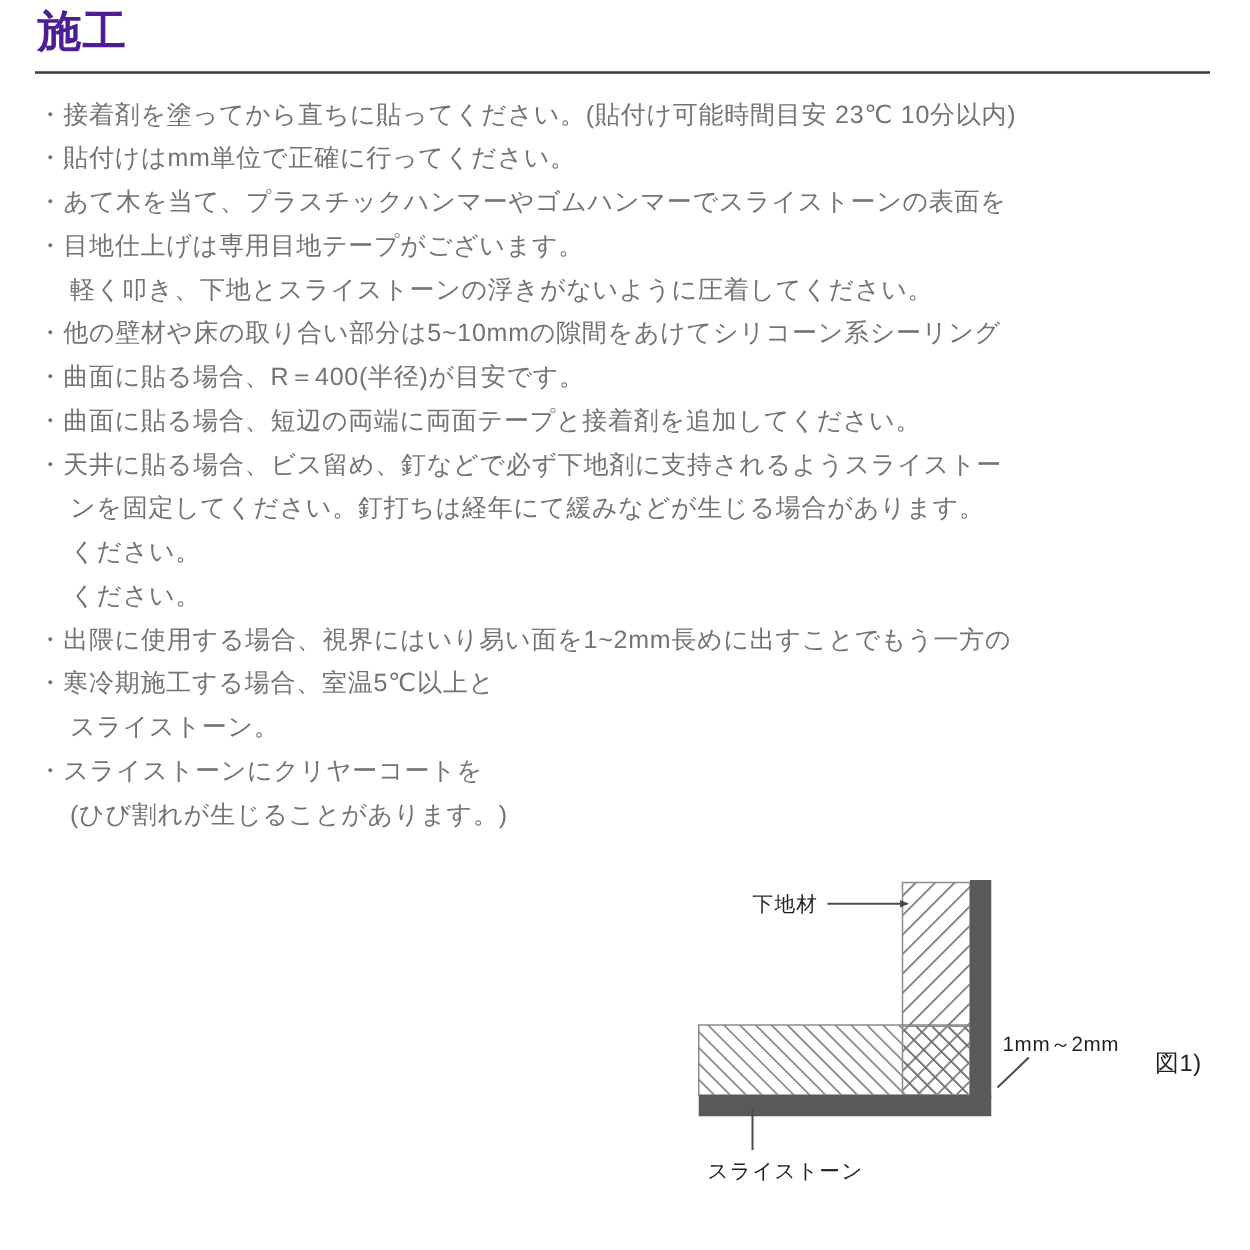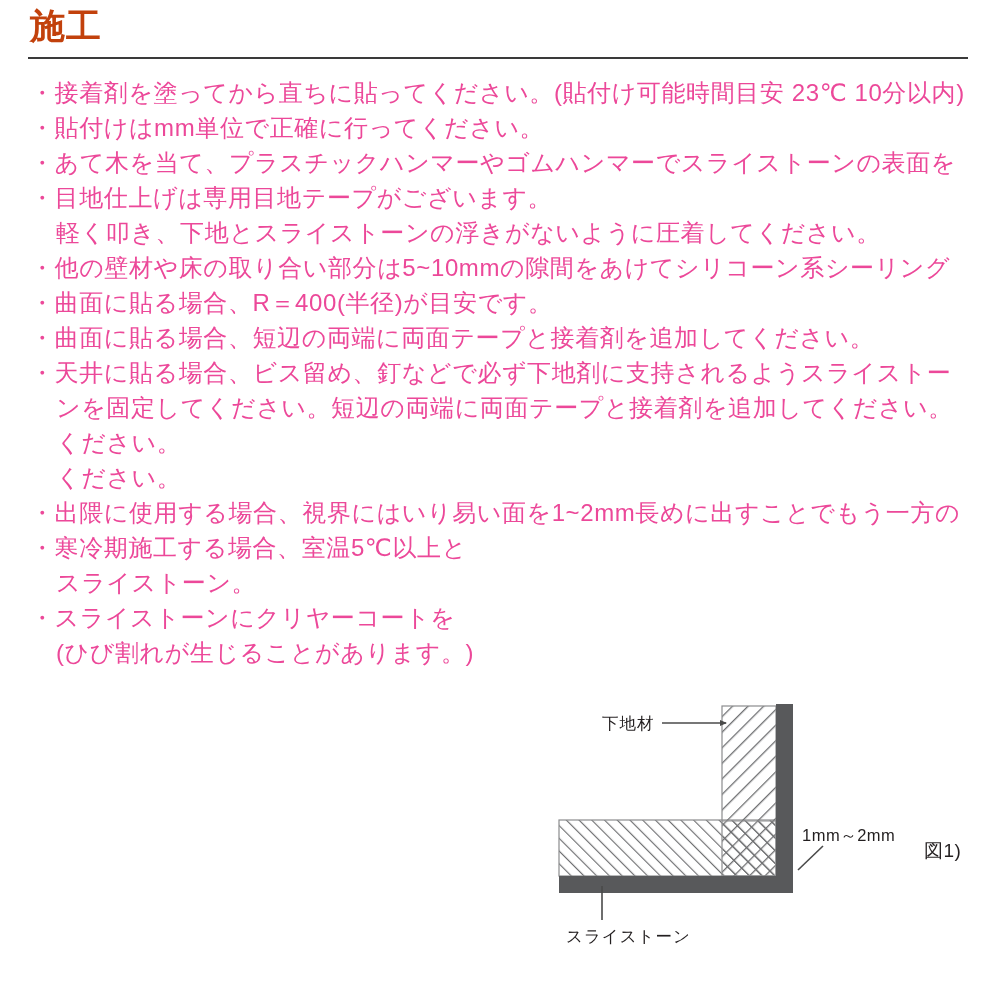--- a/index.html
+++ b/index.html
@@ -24,45 +24,45 @@
   }
 
   
   .title {
     position: absolute;
     left: 30px;
     top: 7px;
     font-size: 35px;
     font-weight: bold;
     letter-spacing: 1px;
-    color: #c2410c;
+    color: #4c1d95;
     line-height: 1.1;
   }
   .title-rule {
     position: absolute;
     left: 28px;
     top: 57px;
     width: 940px;
     height: 2px;
     background: #3a3a3a;
   }
 
   
   .body-list {
     position: absolute;
     left: 30px;
     top: 75px;
     width: 950px;
   }
   .bullet-row {
     display: block;
-    font-size: 24px;
+    font-size: 20px;
     line-height: 35px;
     letter-spacing: 0.6px;
-    color: #ec4899;
+    color: #737373;
     white-space: pre;
   }
   .bullet-row.indent {
     padding-left: 26px;
   }
 
   
   .figure {
     position: absolute;
     left: 540px;
@@ -86,21 +86,21 @@
   <div class="body-list">
       <div class="bullet-row">・接着剤を塗ってから直ちに貼ってください。(貼付け可能時間目安 23℃ 10分以内)</div>
       <div class="bullet-row">・貼付けはmm単位で正確に行ってください。</div>
       <div class="bullet-row">・あて木を当て、プラスチックハンマーやゴムハンマーでスライストーンの表面を</div>
       <div class="bullet-row">・目地仕上げは専用目地テープがございます。</div>
       <div class="bullet-row indent">軽く叩き、下地とスライストーンの浮きがないように圧着してください。</div>
       <div class="bullet-row">・他の壁材や床の取り合い部分は5~10mmの隙間をあけてシリコーン系シーリング</div>
       <div class="bullet-row">・曲面に貼る場合、R＝400(半径)が目安です。</div>
       <div class="bullet-row">・曲面に貼る場合、短辺の両端に両面テープと接着剤を追加してください。</div>
       <div class="bullet-row">・天井に貼る場合、ビス留め、釘などで必ず下地剤に支持されるようスライストー</div>
-      <div class="bullet-row indent">ンを固定してください。短辺の両端に両面テープと接着剤を追加してください。</div>
+      <div class="bullet-row indent">ンを固定してください。釘打ちは経年にて緩みなどが生じる場合があります。</div>
       <div class="bullet-row indent">ください。</div>
       <div class="bullet-row indent">ください。</div>
       <div class="bullet-row">・出隈に使用する場合、視界にはいり易い面を1~2mm長めに出すことでもう一方の</div>
       <div class="bullet-row">・寒冷期施工する場合、室温5℃以上と</div>
       <div class="bullet-row indent">スライストーン。</div>
       <div class="bullet-row">・スライストーンにクリヤーコートを</div>
       <div class="bullet-row indent">(ひび割れが生じることがあります。)</div>
     </div>
 
   <div class="figure">

